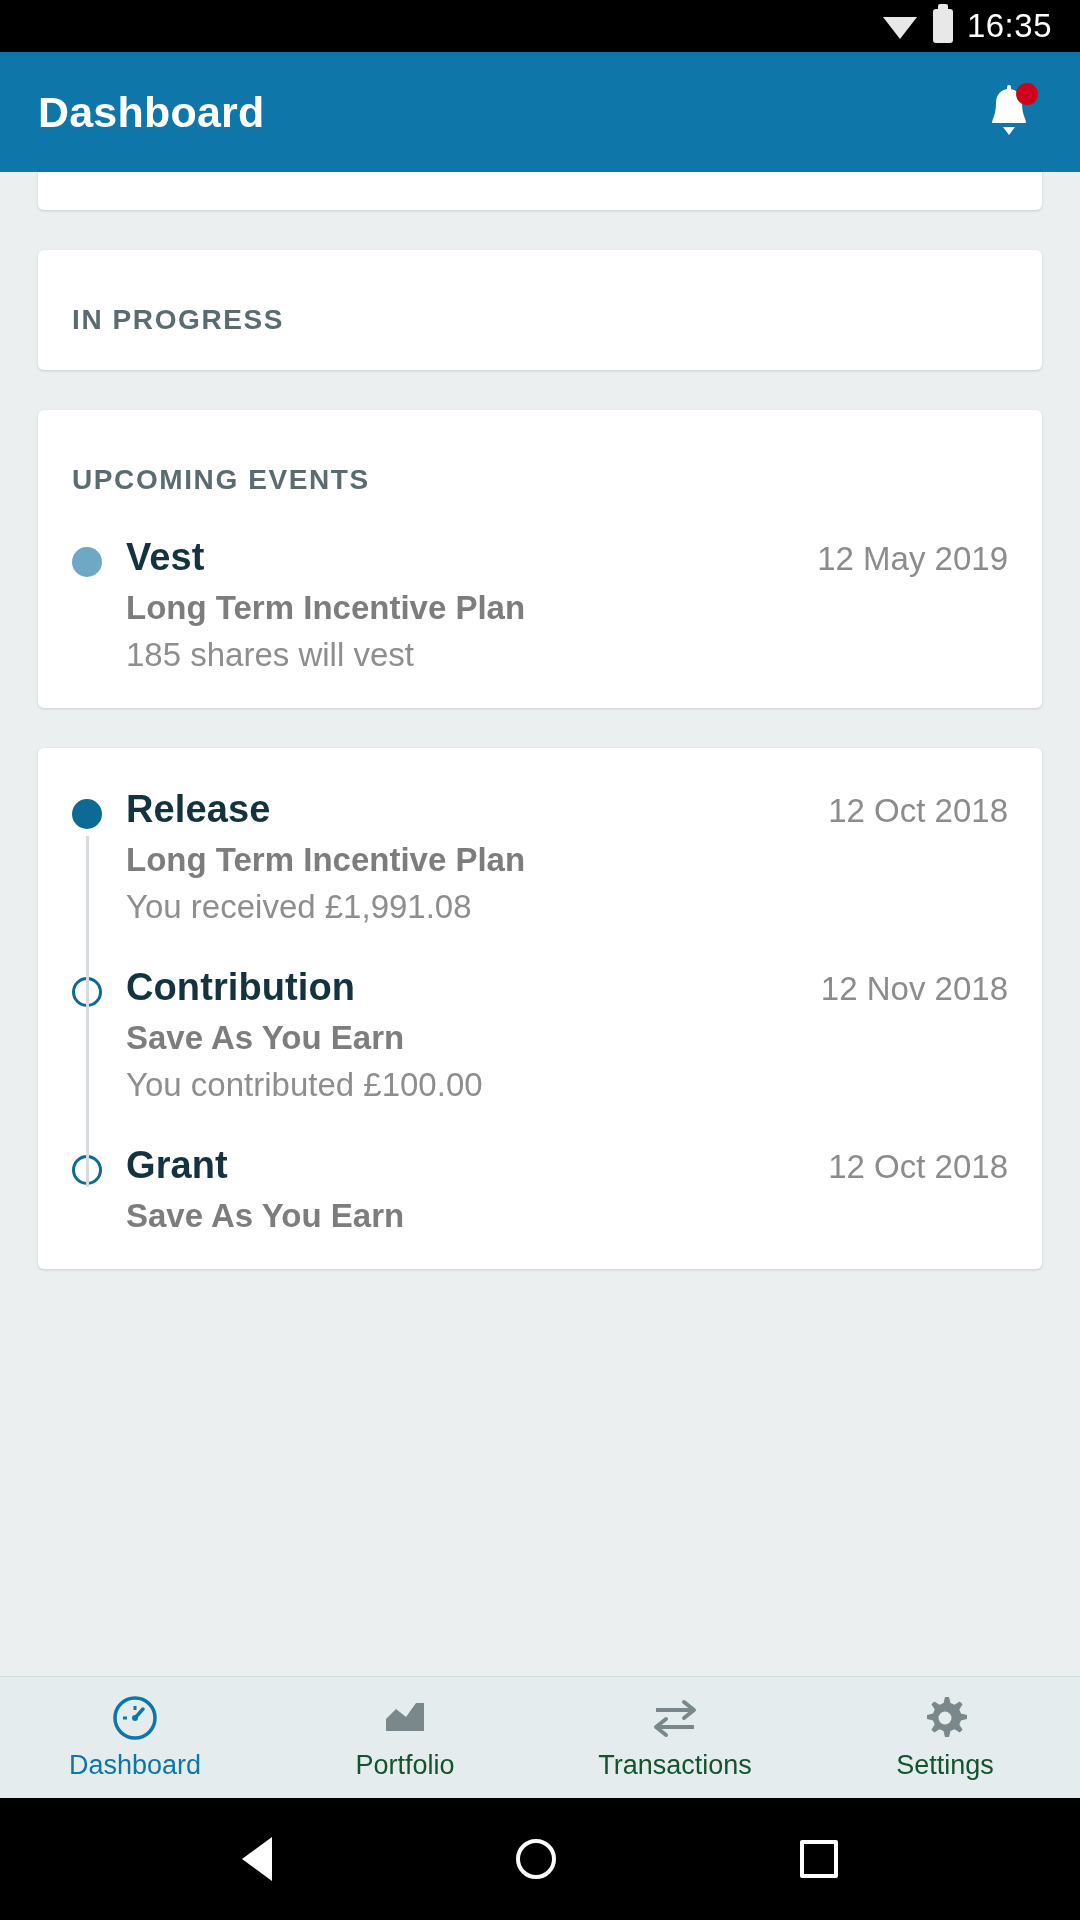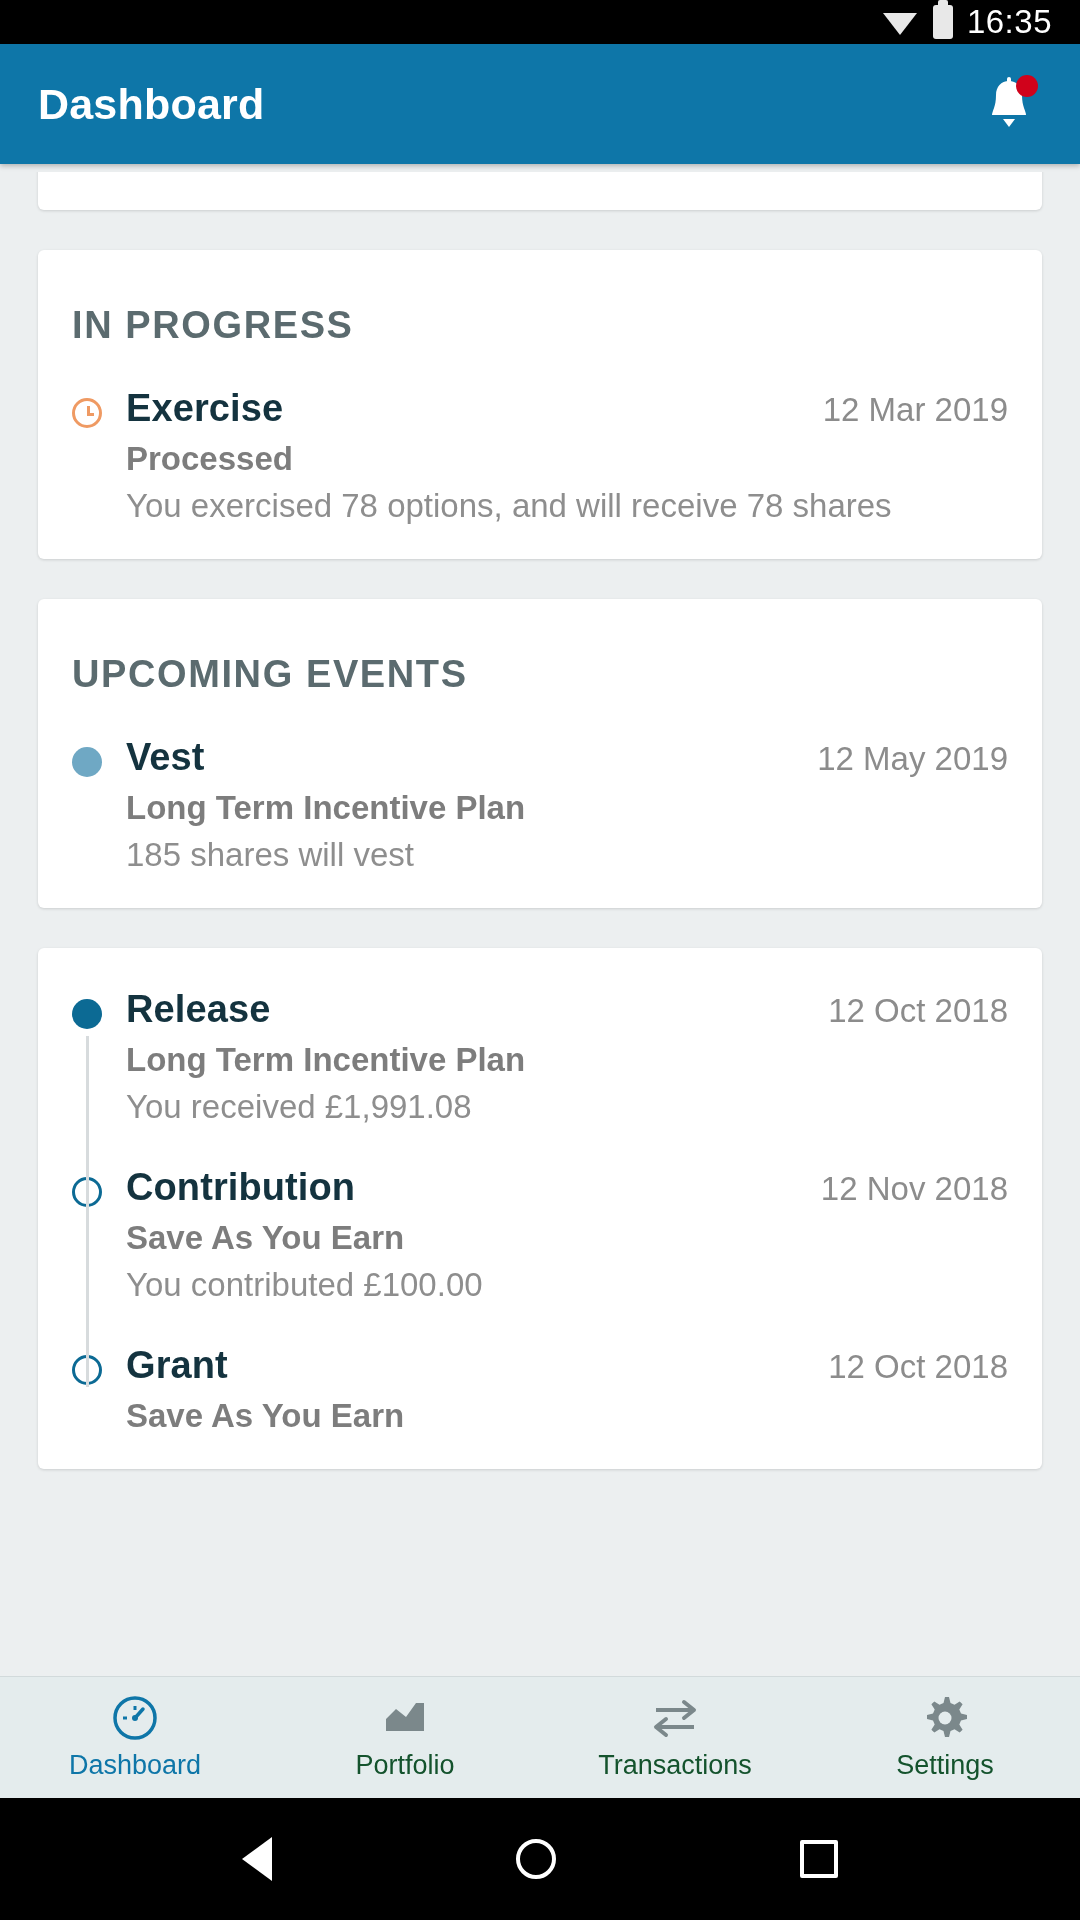--- a/index.html
+++ b/index.html
@@ -5,21 +5,21 @@
   * { margin:0; padding:0; box-sizing:border-box; }
   html, body {
     width:1080px; height:1920px;
     background:#eceff0;
     font-family:"Liberation Sans", sans-serif;
     overflow:hidden;
   }
 
   
   .statusbar{
-    height:44px; background:#000; display:flex; align-items:center;
+    height:52px; background:#000; display:flex; align-items:center;
     justify-content:flex-end; padding-right:28px; gap:14px;
   }
   .sb-wifi{ width:38px; height:30px; position:relative; }
   .sb-wifi svg{ display:block; }
   .sb-batt{ width:20px; height:34px; background:#e8e8e8; border-radius:3px; position:relative; }
   .sb-batt:before{
     content:""; position:absolute; top:-5px; left:5px; width:10px; height:5px;
     background:#e8e8e8; border-radius:2px 2px 0 0;
   }
   .sb-time{ color:#fff; font-size:33px; letter-spacing:0.5px; font-family:"Liberation Sans", sans-serif; }
@@ -45,21 +45,21 @@
   .card{
     background:#fff; margin:0 38px 40px 38px; border-radius:6px;
     box-shadow:0 1px 3px rgba(0,0,0,.14);
     padding:0 0 34px 0;
   }
   .card.clipped-top{
     margin-top:-68px; padding-top:0; height:106px; overflow:hidden;
     display:flex; align-items:flex-start; justify-content:center;
   }
   .card-title{
-    font-size:38px; font-weight:bold; color:#5b6b6f; letter-spacing:1.6px;
+    font-size:28px; font-weight:bold; color:#5b6b6f; letter-spacing:1.6px;
     padding:54px 0 0 34px;
   }
 
   
   .event{ display:flex; padding:40px 34px 0 34px; position:relative; }
   .marker-col{ width:54px; flex:0 0 54px; position:relative; }
   .marker{
     width:30px; height:30px; border-radius:50%; margin-top:11px;
   }
   .marker.clock{
@@ -139,33 +139,20 @@
 </div>
 
 <div class="content">
 
   <div class="card clipped-top">
     
   </div>
 
   <div class="card">
     <div class="card-title">IN PROGRESS</div>
-    <div class="event">
-      <div class="marker-col">
-        <div class="marker clock"></div>
-      </div>
-      <div class="event-body">
-        <div class="event-head">
-          <span class="event-name">Exercise</span>
-          <span class="event-date">12 Mar 2019</span>
-        </div>
-        <div class="event-sub">Processed</div>
-        <div class="event-desc">You exercised 78 options, and will receive 78 shares</div>
-      </div>
-    </div>
   </div>
 
   <div class="card">
     <div class="card-title">UPCOMING EVENTS</div>
     <div class="event">
       <div class="marker-col">
         <div class="marker dot-light"></div>
       </div>
       <div class="event-body">
         <div class="event-head">

